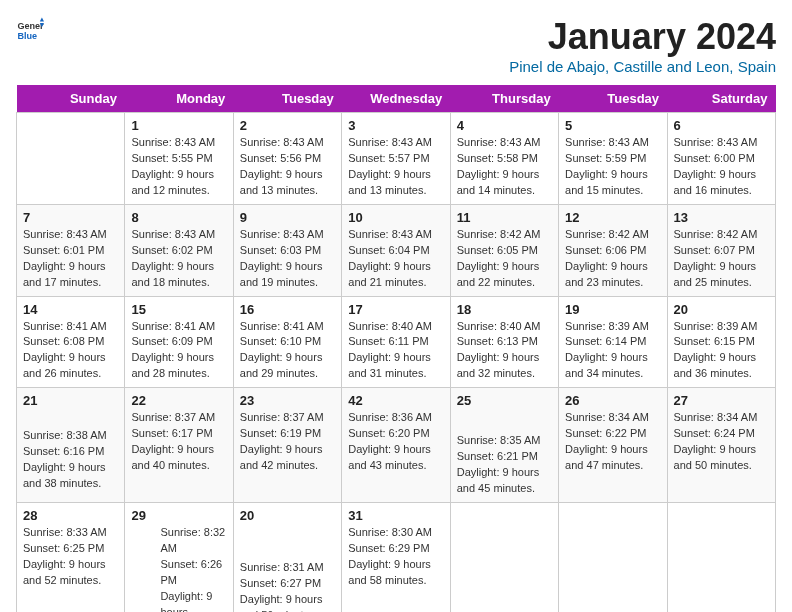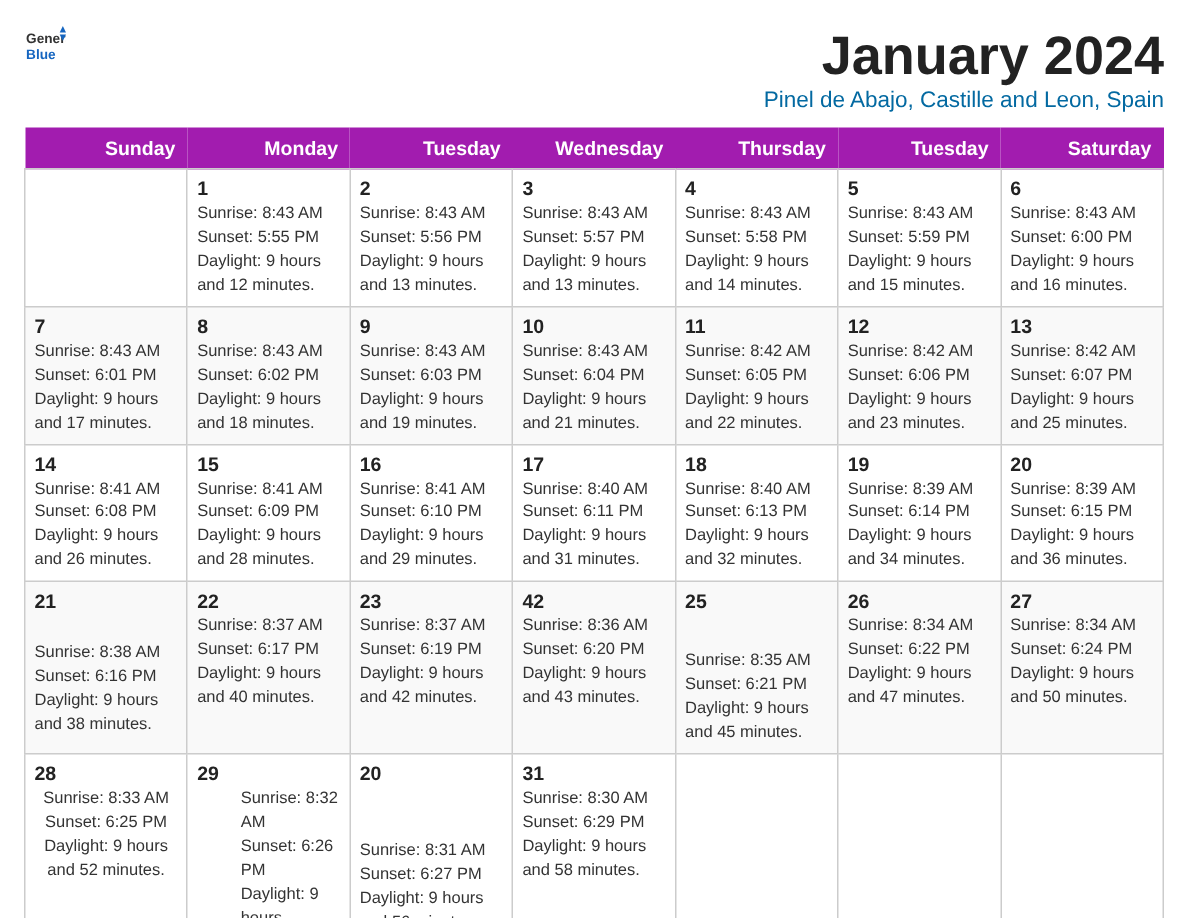--- a/index.html
+++ b/index.html
@@ -305,21 +305,21 @@
           <span class="day-number">27</span>
           <div class="cell-text" style="white-space: pre-line;">Sunrise: 8:34 AM
 Sunset: 6:24 PM
 Daylight: 9 hours
 and 50 minutes.</div>
         </td>
       </tr>
       <tr>
         <td>
           <span class="day-number">28</span>
-          <div class="cell-text" style="white-space: pre-line; text-align: center;">Sunrise: 8:33 AM
+          <div class="cell-text" style="white-space: pre-line;">Sunrise: 8:33 AM
 Sunset: 6:25 PM
 Daylight: 9 hours
 and 52 minutes.</div>
         </td>
         <td>
           <span class="day-number">29</span>
           <div class="cell-text" style="white-space: pre-line; margin-left: 29px;">Sunrise: 8:32 AM
 Sunset: 6:26 PM
 Daylight: 9 hours
 and 54 minutes.</div>

